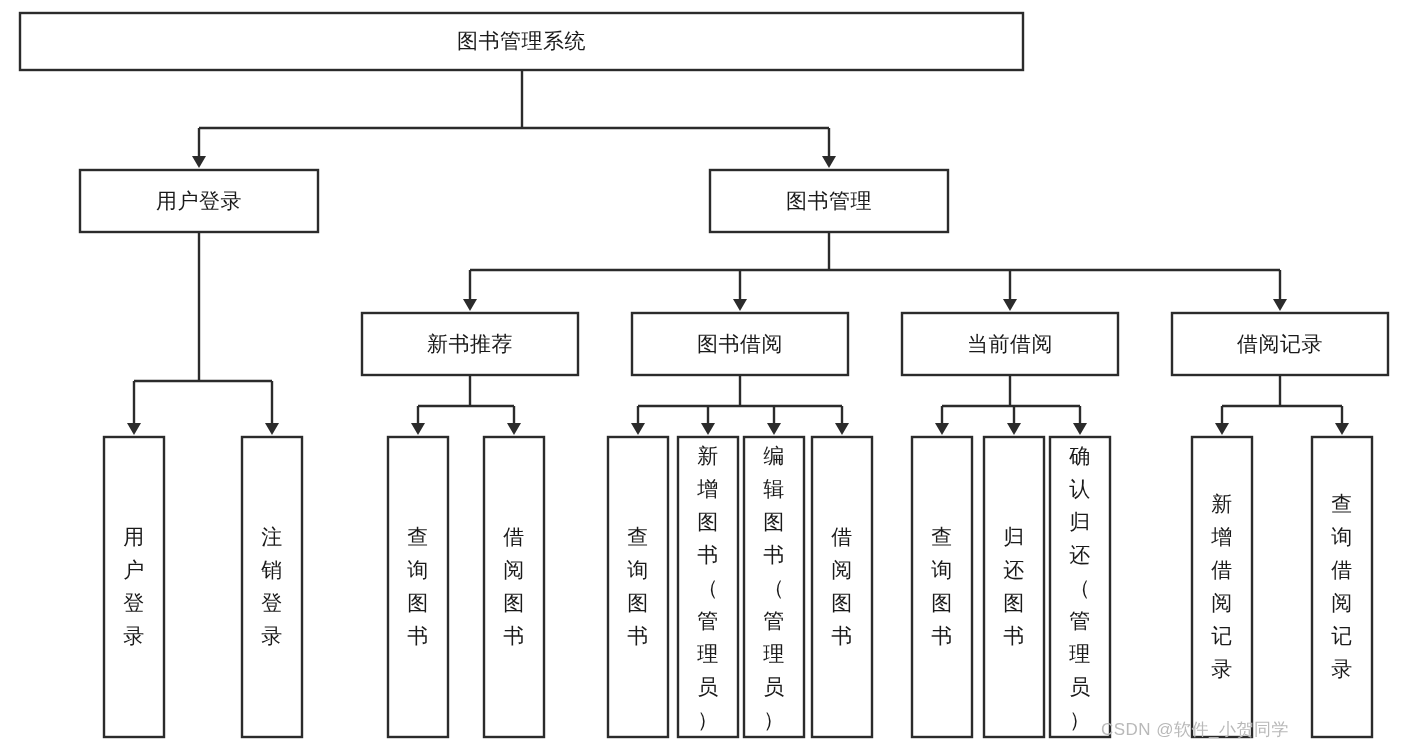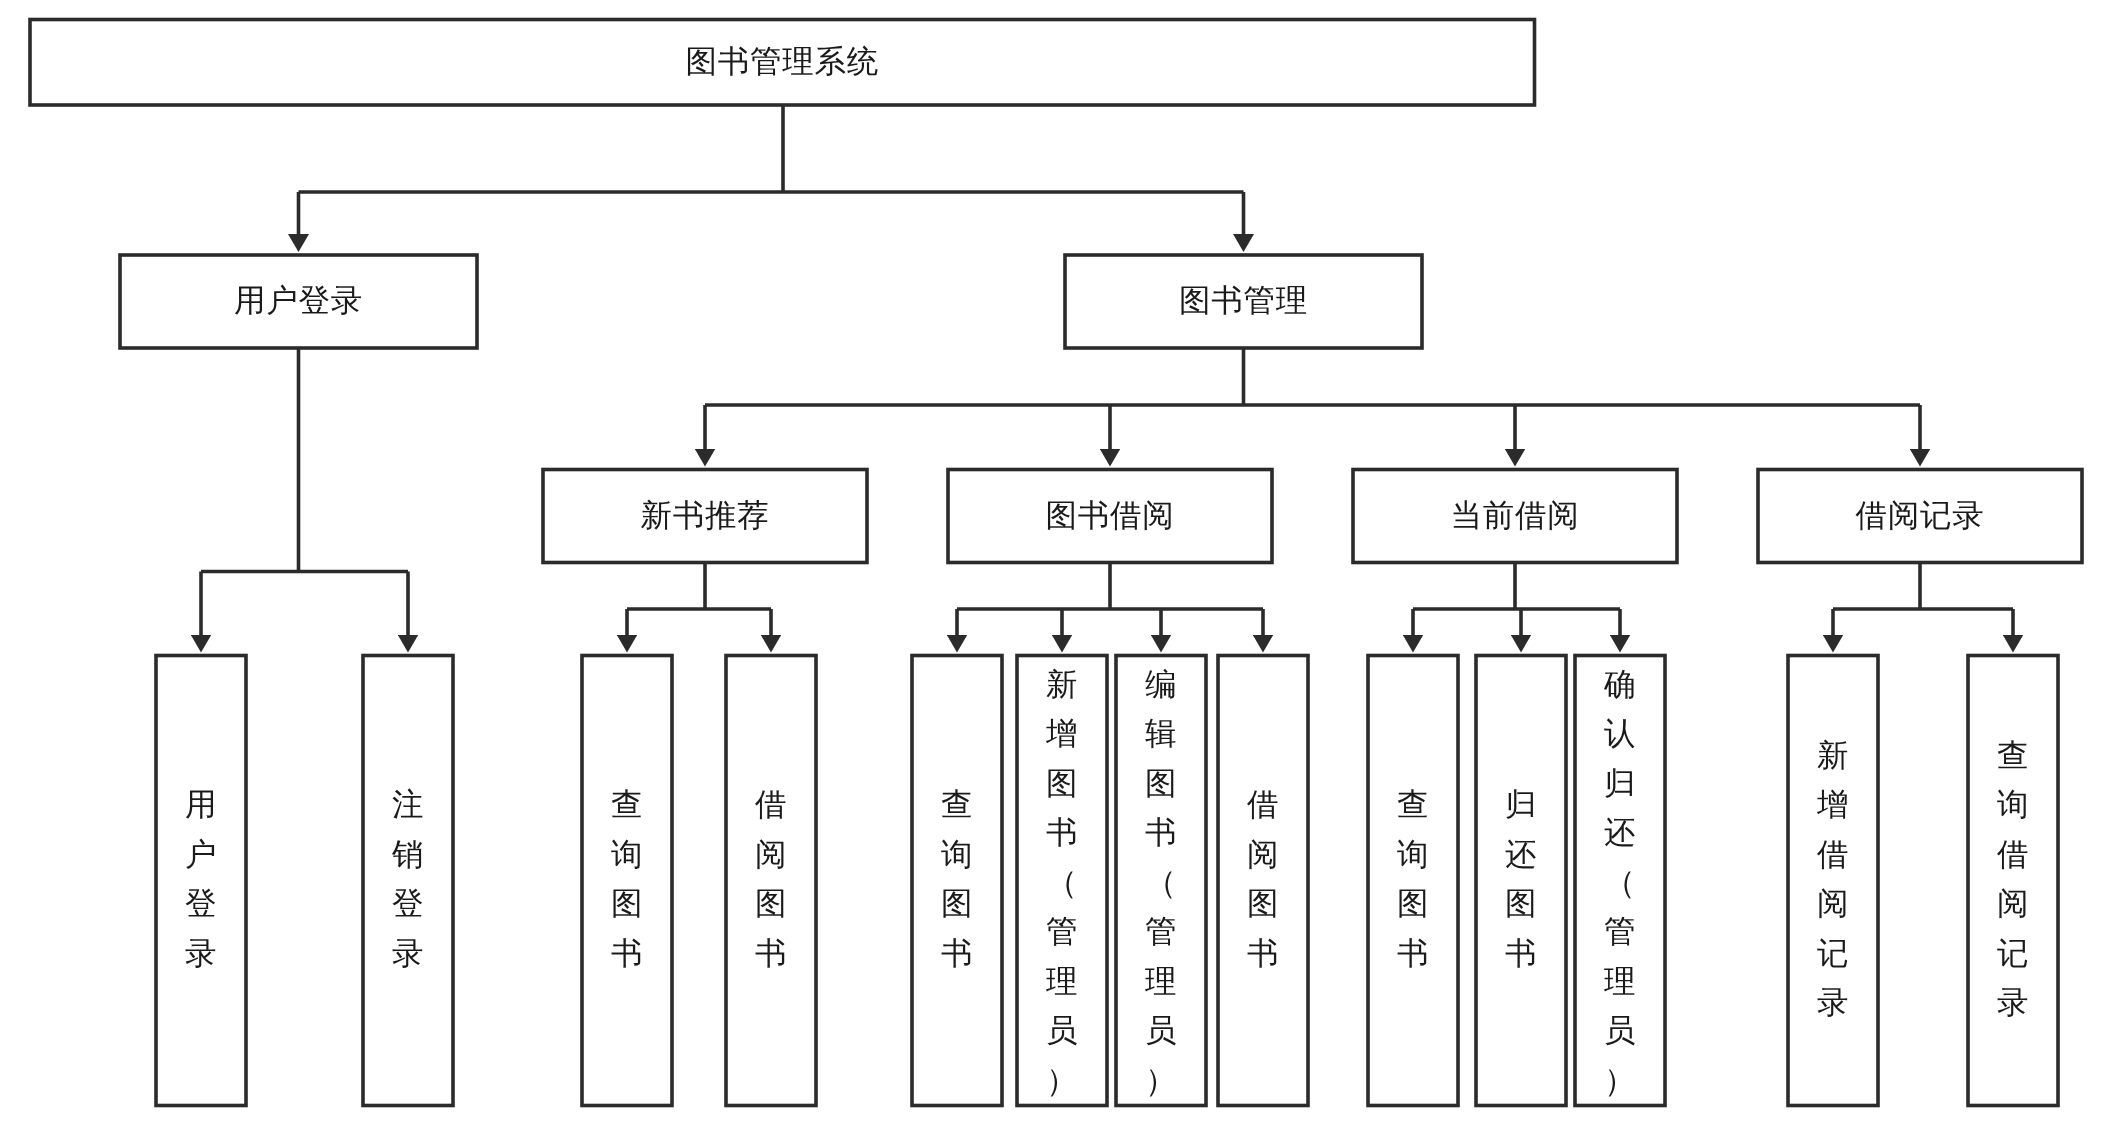--- a/index.html
+++ b/index.html
@@ -199,14 +199,15 @@
           <rect class="node-box" x="1192" y="437" width="60" height="300"></rect>
           <text class="node-label-h" x="1222" y="0" font-size="22"><tspan x="1222" y="504.5">新</tspan><tspan x="1222" y="537.5">增</tspan><tspan x="1222" y="570.5">借</tspan><tspan x="1222" y="603.5">阅</tspan><tspan x="1222" y="636.5">记</tspan><tspan x="1222" y="669.5">录</tspan></text>
         </g>
         <g>
           <rect class="node-box" x="1312" y="437" width="60" height="300"></rect>
           <text class="node-label-h" x="1342" y="0" font-size="22"><tspan x="1342" y="504.5">查</tspan><tspan x="1342" y="537.5">询</tspan><tspan x="1342" y="570.5">借</tspan><tspan x="1342" y="603.5">阅</tspan><tspan x="1342" y="636.5">记</tspan><tspan x="1342" y="669.5">录</tspan></text>
         </g>
       </g>
   </svg>
 
+  <div class="watermark">CSDN @软件_小贺同学</div>
 
 </div>
 
 </body></html>

